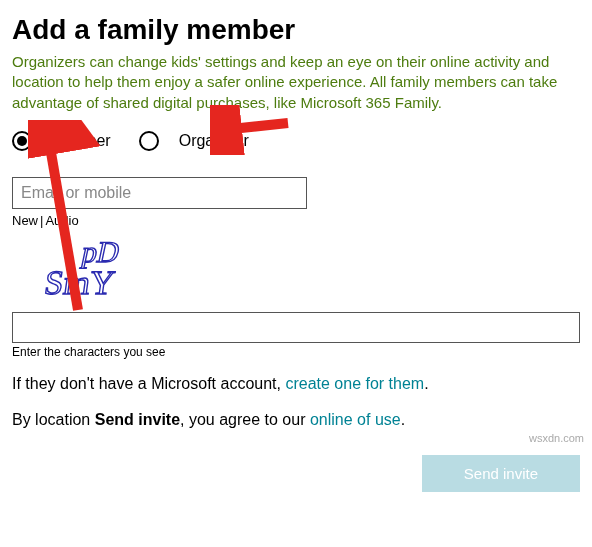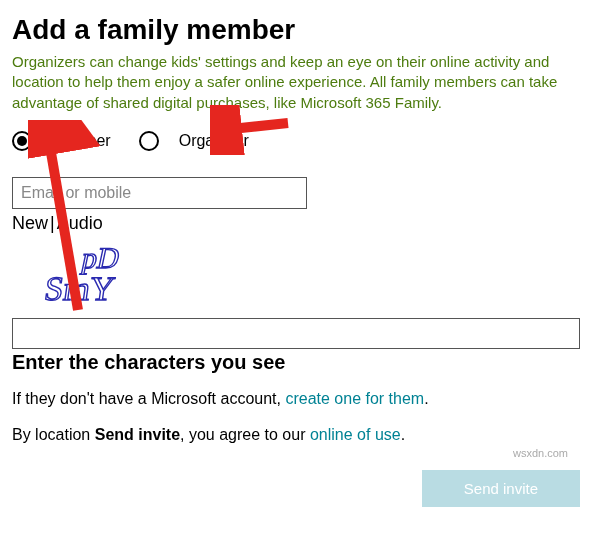--- a/index.html
+++ b/index.html
@@ -52,44 +52,43 @@
       width: 295px;
       border: 1px solid #555;
       padding: 6px 8px;
       font-size: 16px;
       color: #333;
       background: #fff;
     }
     .field::placeholder { color: #888; }
     .captcha-links {
       margin-top: 4px;
-      font-size: 18px;
+      font-size: 13px;
       display: flex;
       gap: 2px;
     }
     .captcha-links span { cursor: pointer; }
     .captcha-img {
       width: 200px;
       height: 72px;
       margin: 4px 0 8px 0;
       display: flex;
       align-items: center;
       justify-content: center;
     }
     .captcha-input {
       width: 568px;
       border: 1px solid #555;
       padding: 6px 8px;
       font-size: 15px;
     }
     .hint {
-      font-size: 20px;
+      font-size: 12px;
       margin-top: 2px;
       margin-bottom: 16px;
-      font-weight: bold;
     }
     .para {
       font-size: 16px;
       margin-bottom: 18px;
       margin-top: 16px;
     }
     .linkish { color: #008294; cursor: pointer; }
     .bold { font-weight: 600; }
     .btn-row {
       display: flex;
@@ -99,21 +98,21 @@
     .btn-primary {
       background: #b9dce3;
       color: #fff;
       border: none;
       padding: 10px 42px;
       font-size: 15px;
       cursor: pointer;
     }
     .watermark {
       position: absolute;
-      right: 24px;
+      right: 8px;
       bottom: 58px;
       font-size: 11px;
       color: #aaa;
     }
     
     .arrow {
       position: absolute;
       pointer-events: none;
     }
   </style>

